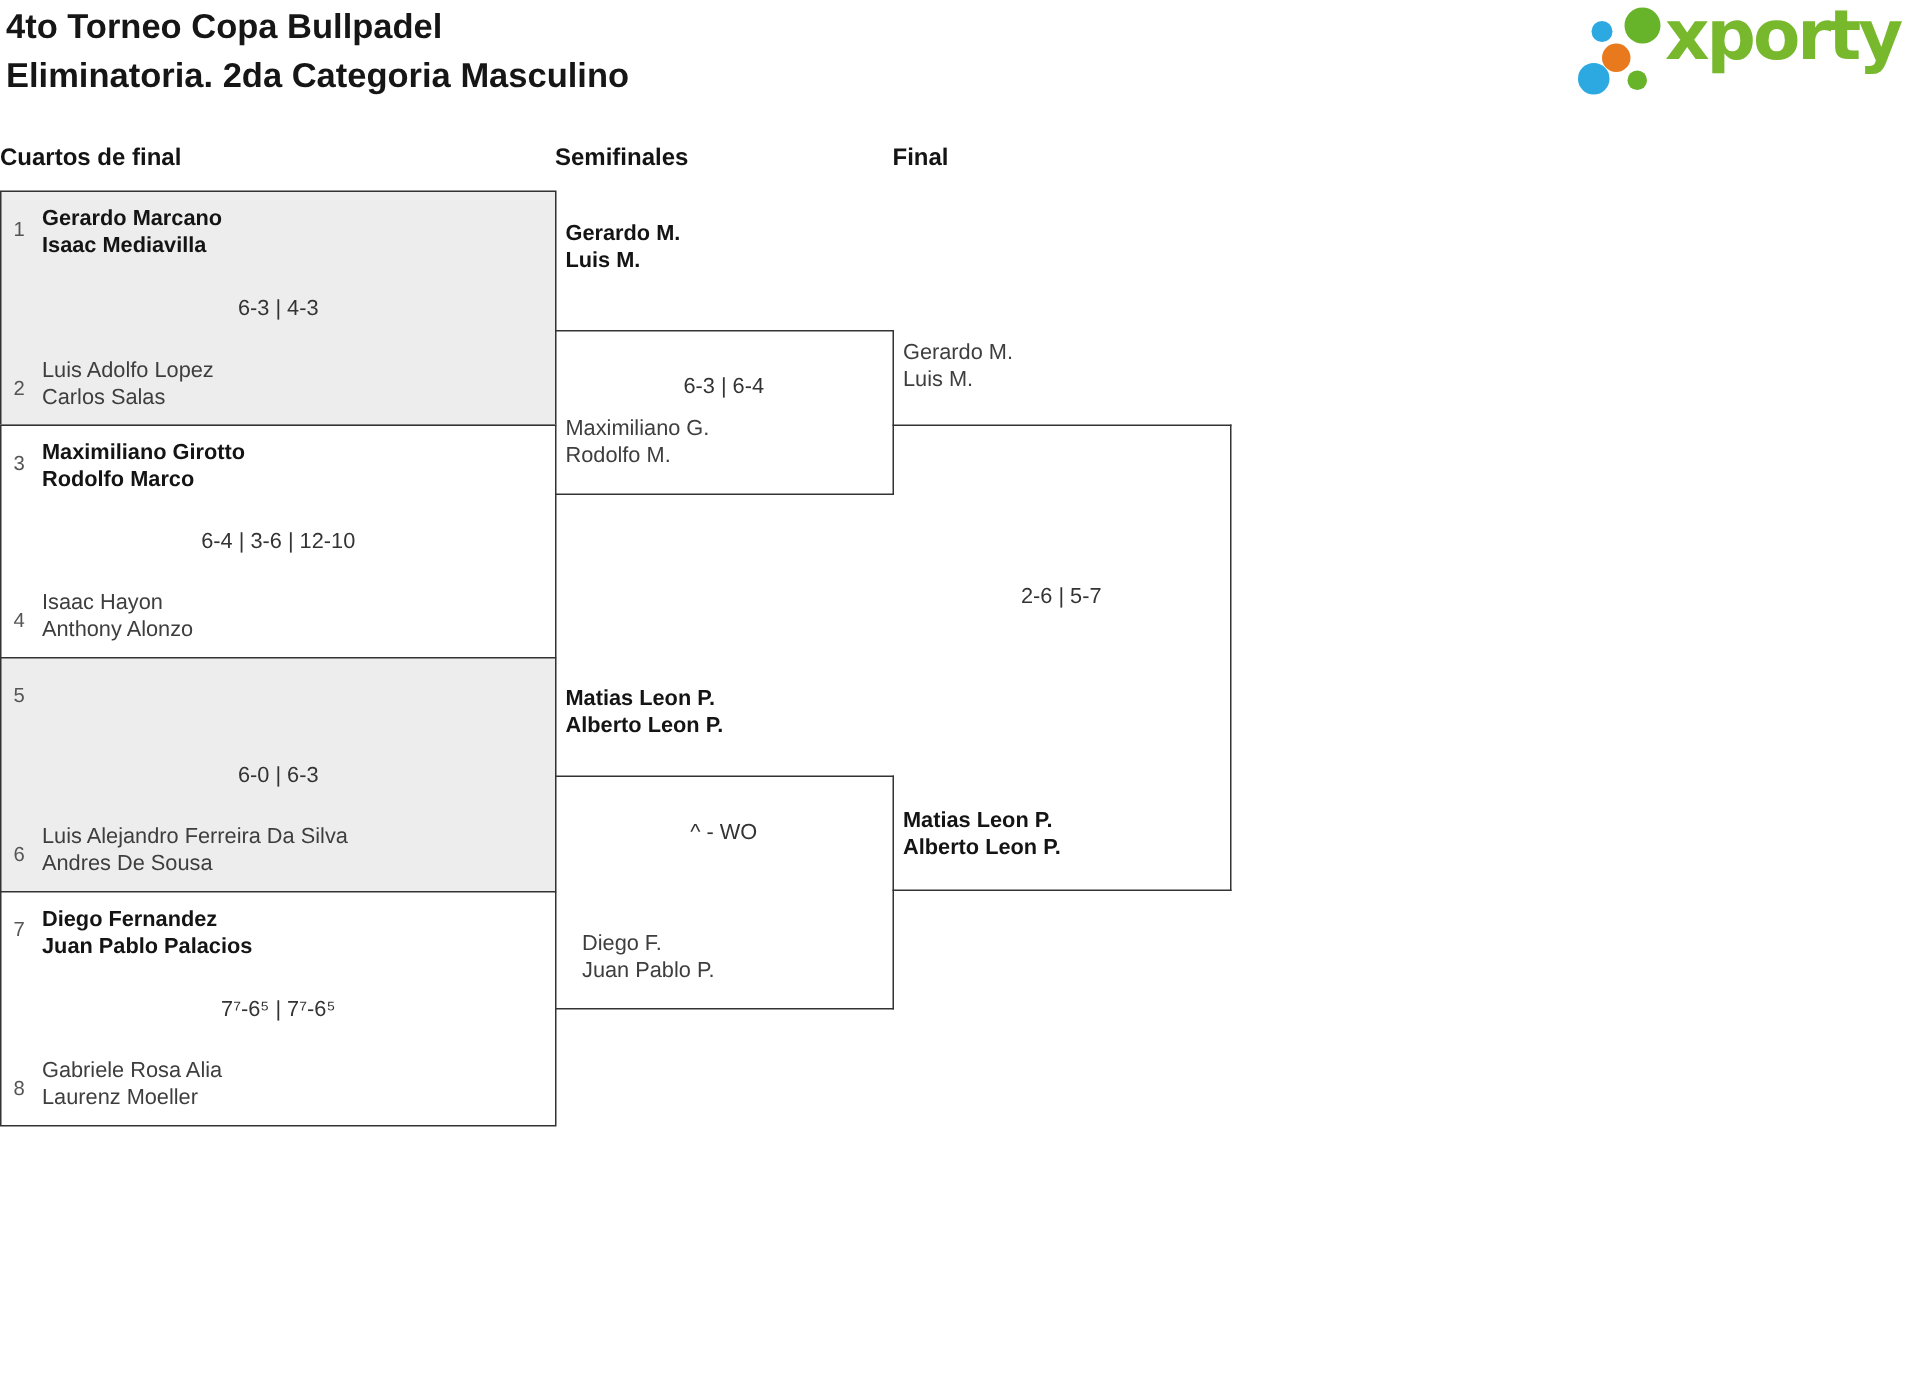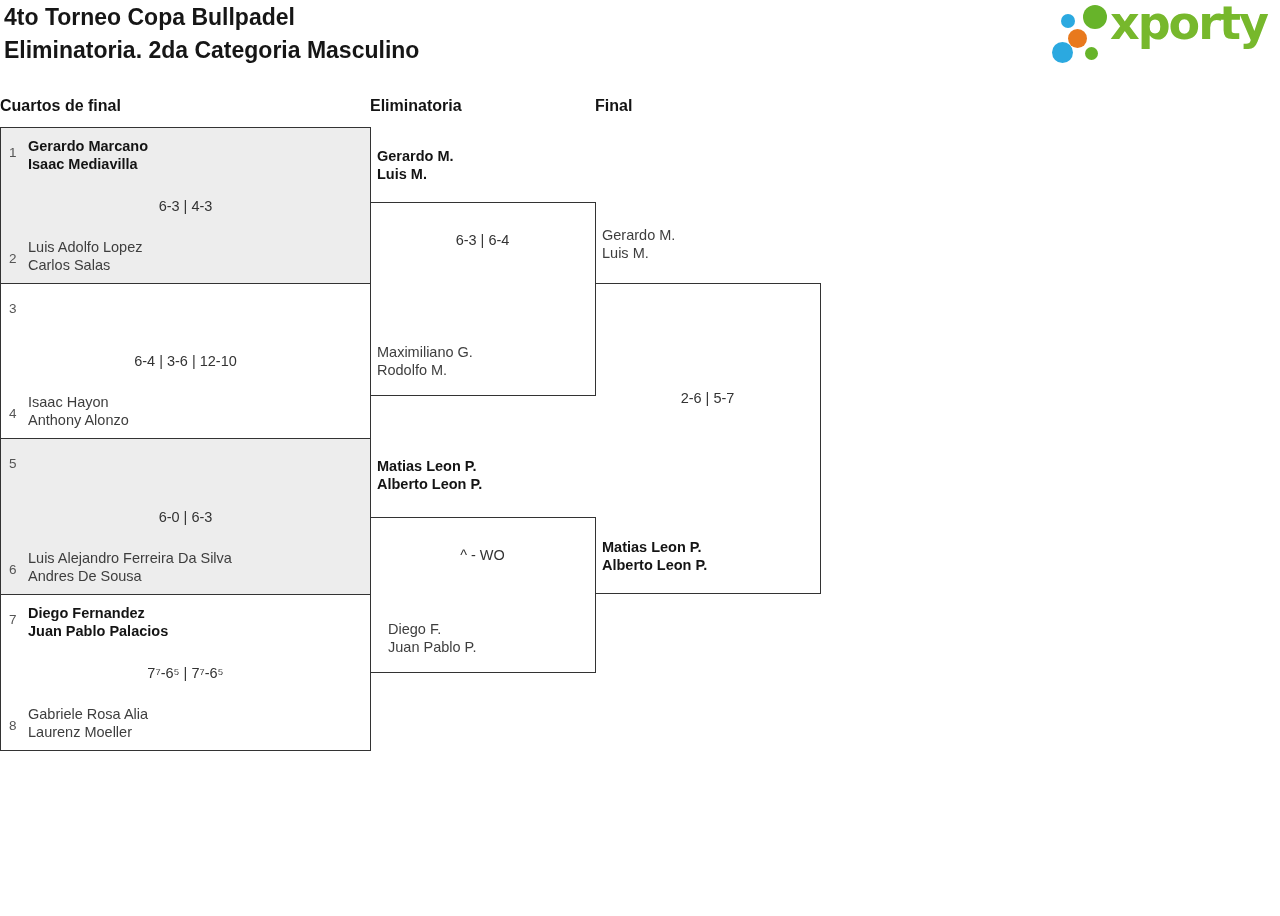--- a/index.html
+++ b/index.html
@@ -39,21 +39,21 @@
   .team { font-size:14.5px; line-height:18px; color:#3e3e3e; font-weight:400; }
   .team.winner { font-weight:700; color:#141414; }
 
   .score { position:absolute; left:0; right:0; text-align:center; font-size:14.5px;
            color:#333333; white-space:nowrap; }
   .qf-score { top:50%; transform:translateY(-50%); }
 
   
   .sf-box { position:absolute; left:370px; width:226px; box-sizing:border-box;
             border:1px solid #333333; border-left:none; background:transparent; }
-  .sf1 { top:202px; height:194px; }
+  .sf1 { top:220px; height:110px; }
   .sf2 { top:517px; height:156px; }
   .sf-score { top:29px; }
 
   
   .final-box { position:absolute; left:595px; top:283px; width:226px; height:311px;
                box-sizing:border-box; border:1px solid #333333; border-left:none; }
   .final-score { top:106px; }
 </style>
 </head>
 <body>
@@ -68,39 +68,43 @@
   <div class="logo">
     <span class="dot" style="left:16px; top:12px; width:14px; height:14px; background:#2ba9e0;"></span>
     <span class="dot" style="left:38px; top:3px; width:24px; height:24px; background:#67b42a;"></span>
     <span class="dot" style="left:23px; top:27px; width:19px; height:19px; background:#e8791d;"></span>
     <span class="dot" style="left:7px; top:40px; width:21px; height:21px; background:#2ba9e0;"></span>
     <span class="dot" style="left:40px; top:45px; width:13px; height:13px; background:#67b42a;"></span>
     <span class="logo-text" style="color:#77b82c;">xporty</span>
   </div>
 
   <div class="col-header col-qf">Cuartos de final</div>
-  <div class="col-header col-sf">Eliminatoria</div>
+  <div class="col-header col-sf">Semifinales</div>
   <div class="col-header col-f">Final</div>
 
   <div class="qf-box qf1 gray">
     <div class="seed pos-top">1</div>
     <div class="team winner" style="position:absolute; left:27px; top:9px;">
       <div>Gerardo Marcano</div>
       <div>Isaac Mediavilla</div>
     </div>
     <div class="score qf-score">6-3 | 4-3</div>
     <div class="seed pos-bot">2</div>
     <div class="team" style="position:absolute; left:27px; bottom:9px;">
       <div>Luis Adolfo Lopez</div>
       <div>Carlos Salas</div>
     </div>
   </div>
 
   <div class="qf-box qf2">
     <div class="seed pos-top">3</div>
+    <div class="team winner" style="position:absolute; left:27px; top:9px;">
+      <div>Maximiliano Girotto</div>
+      <div>Rodolfo Marco</div>
+    </div>
     <div class="score qf-score">6-4 | 3-6 | 12-10</div>
     <div class="seed pos-bot">4</div>
     <div class="team" style="position:absolute; left:27px; bottom:9px;">
       <div>Isaac Hayon</div>
       <div>Anthony Alonzo</div>
     </div>
   </div>
 
   <div class="qf-box qf3 gray">
     <div class="seed pos-top">5</div>

